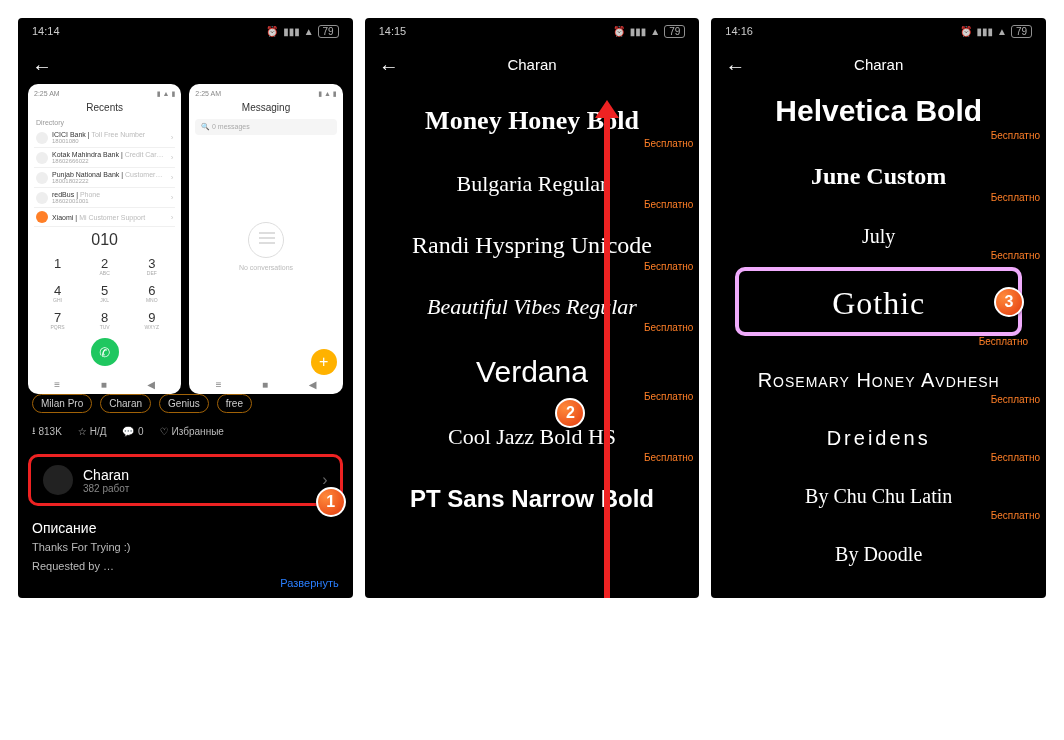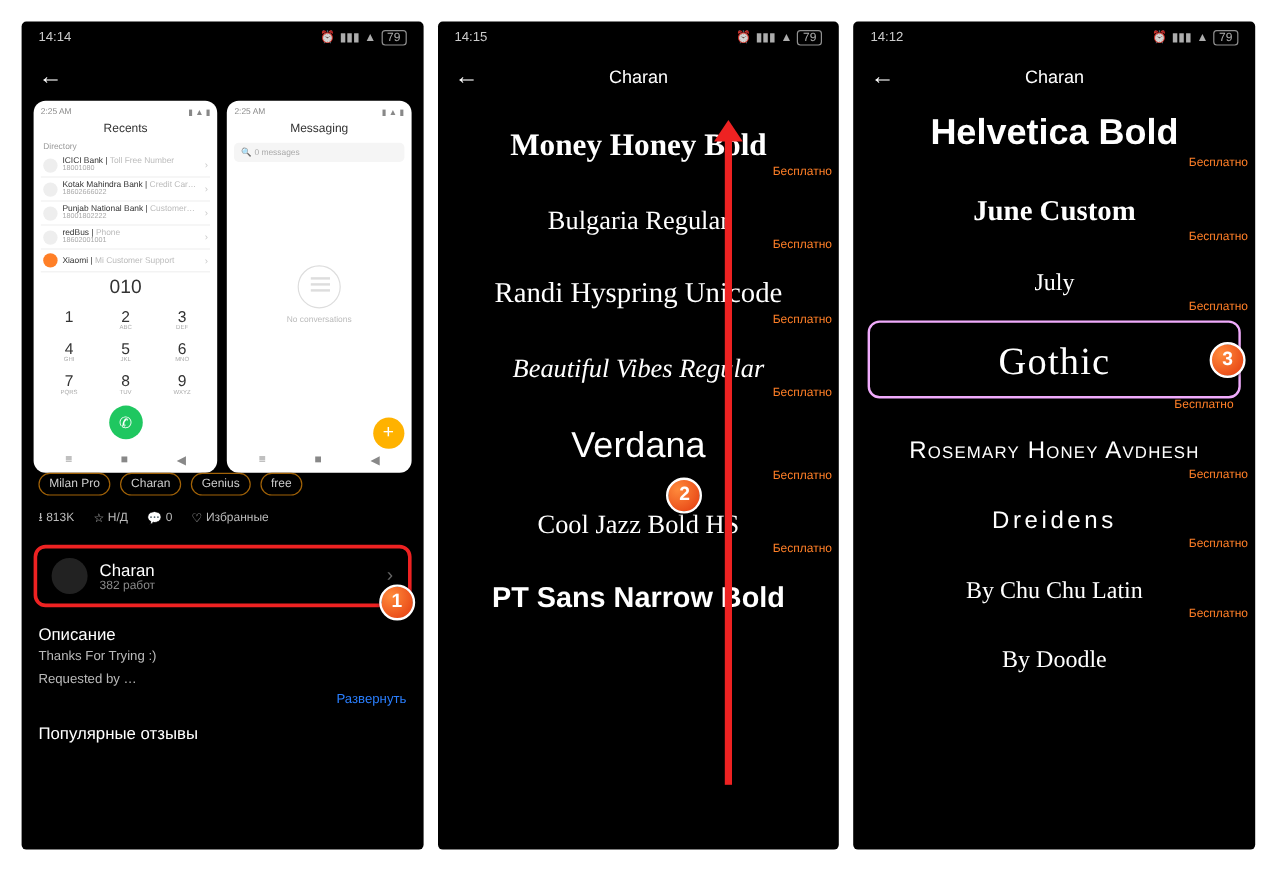--- a/index.html
+++ b/index.html
@@ -7,21 +7,21 @@
     background: #fff;
     font-family: sans-serif;
     width: 1064px;
     height: 740px;
     display: flex;
     gap: 12px;
     padding: 18px;
   }
   .phone {
     width: 335px;
-    height: 690px;
+    height: 580px;
     background: #000;
     border-radius: 4px;
     overflow: hidden;
     position: relative;
     color: #fff;
   }
   .statusbar {
     height: 26px;
     display: flex;
     justify-content: space-between;
@@ -106,23 +106,23 @@
   .section-h { font-size: 14px; padding: 6px 14px 2px; }
   .desc-text { font-size: 11px; color: #bbb; padding: 2px 14px; line-height: 1.4; }
   .expand { text-align: right; color: #2a7fff; font-size: 11px; padding: 0 14px 8px; }
 
   
   .font-list { padding: 0 2px; }
   .font-item { text-align: center; padding: 22px 0 2px; font-size: 24px; color: #fff; }
   .price-tag { text-align: right; font-size: 10px; color: #ff7f27; padding-right: 4px; }
 
   .highlight-box {
-    border: 2px solid #f0abfc;
+    border: 4px solid #f0abfc;
     border-radius: 10px;
-    margin: 6px 12px 0;
+    margin: 6px 24px 0;
     position: relative;
   }
   .highlight-box .font-item { padding: 14px 0 10px; }
 
   
   .step-badge {
     position: absolute;
     width: 30px; height: 30px;
     border-radius: 50%;
     background: radial-gradient(circle at 30% 30%, #ff8a3b, #e33a0f);
@@ -340,21 +340,21 @@
     <div class="font-item f-verdana">Verdana</div>
     <div class="price-tag">Бесплатно</div>
     <div class="font-item f-hand">Cool Jazz Bold HS</div>
     <div class="price-tag">Бесплатно</div>
     <div class="font-item f-narrowbold">PT Sans Narrow Bold</div>
   </div>
 </div>
 
 <div class="phone">
   <div class="statusbar">
-    <span>14:12</span>
+    <span>14:16</span>
     <div class="icons">
       <span>⏰</span>
       <span>▮▮▮</span>
       <span>▲</span>
       <span class="batt">79</span>
     </div>
   </div>
   <div class="topbar">
     <span class="back-btn">←</span>
     <div class="topbar-title">Charan</div>

